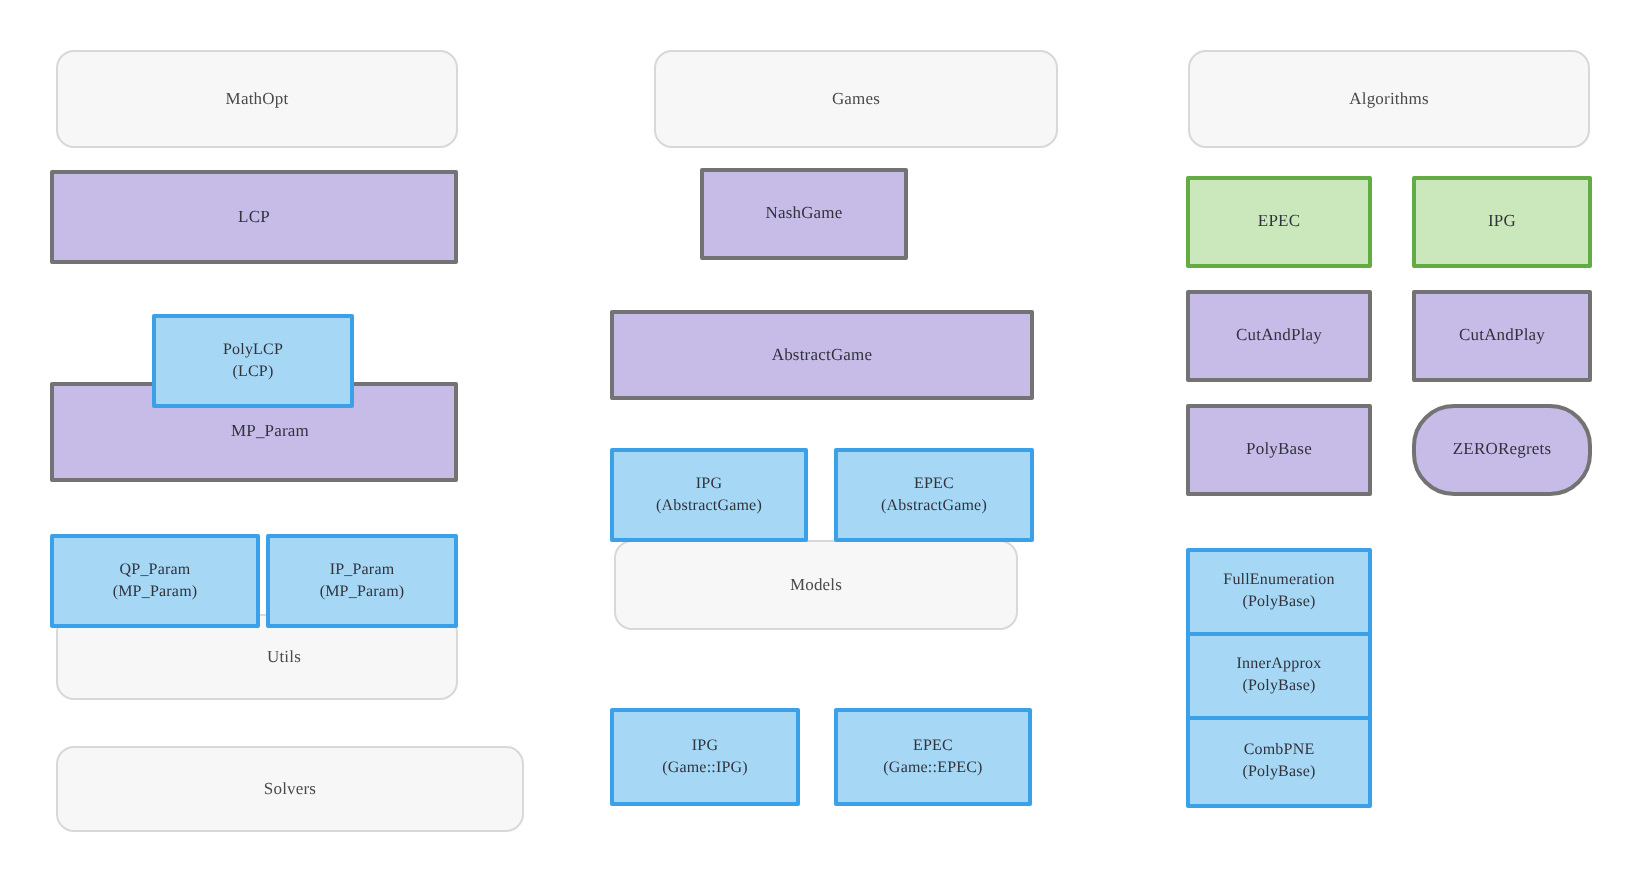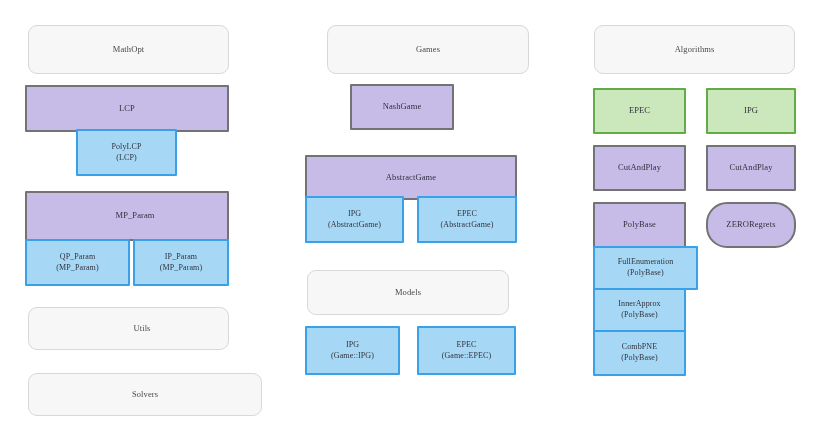--- a/index.html
+++ b/index.html
@@ -54,20 +54,21 @@
     z-index: 2;
   }
   
   .node.blue {
     background: #a6d8f5;
     border: 2px solid #3aa0e8;
     border-radius: 1px;
     color: #32323c;
     font-size: 8px;
     z-index: 3;
+    margin-top: 28px;
   }
   
   .node.green {
     background: #cbe8bc;
     border: 2px solid #62ab45;
     border-radius: 1px;
     color: #32323c;
     font-size: 8.5px;
     z-index: 2;
   }
@@ -98,16 +99,16 @@
     <div class="node group" style="left: 307px; top: 270px; width: 202px; height: 45px;"><span class="ln">Models</span></div>
     <div class="node blue" style="left: 305px; top: 326px; width: 95px; height: 49px;"><span class="ln">IPG</span><span class="ln sub">(Game::IPG)</span></div>
     <div class="node blue" style="left: 417px; top: 326px; width: 99px; height: 49px;"><span class="ln">EPEC</span><span class="ln sub">(Game::EPEC)</span></div>
     <div class="node group" style="left: 594px; top: 25px; width: 201px; height: 49px;"><span class="ln">Algorithms</span></div>
     <div class="node green" style="left: 593px; top: 88px; width: 93px; height: 46px;"><span class="ln">EPEC</span></div>
     <div class="node green" style="left: 706px; top: 88px; width: 90px; height: 46px;"><span class="ln">IPG</span></div>
     <div class="node purple" style="left: 593px; top: 145px; width: 93px; height: 46px;"><span class="ln">CutAndPlay</span></div>
     <div class="node purple" style="left: 706px; top: 145px; width: 90px; height: 46px;"><span class="ln">CutAndPlay</span></div>
     <div class="node purple" style="left: 593px; top: 202px; width: 93px; height: 46px;"><span class="ln">PolyBase</span></div>
     <div class="node purple" style="left: 706px; top: 202px; width: 90px; height: 46px; border-radius: 21px;"><span class="ln">ZERORegrets</span></div>
-    <div class="node blue" style="left: 593px; top: 246px; width: 105px; height: 44px;"><span class="ln">FullEnumeration</span><span class="ln sub">(PolyBase)</span></div>
+    <div class="node blue" style="left: 593px; top: 246px; width: 93px; height: 44px;"><span class="ln">FullEnumeration</span><span class="ln sub">(PolyBase)</span></div>
     <div class="node blue" style="left: 593px; top: 288px; width: 93px; height: 44px;"><span class="ln">InnerApprox</span><span class="ln sub">(PolyBase)</span></div>
     <div class="node blue" style="left: 593px; top: 330px; width: 93px; height: 46px;"><span class="ln">CombPNE</span><span class="ln sub">(PolyBase)</span></div>
   </div>
 
 </body></html>

